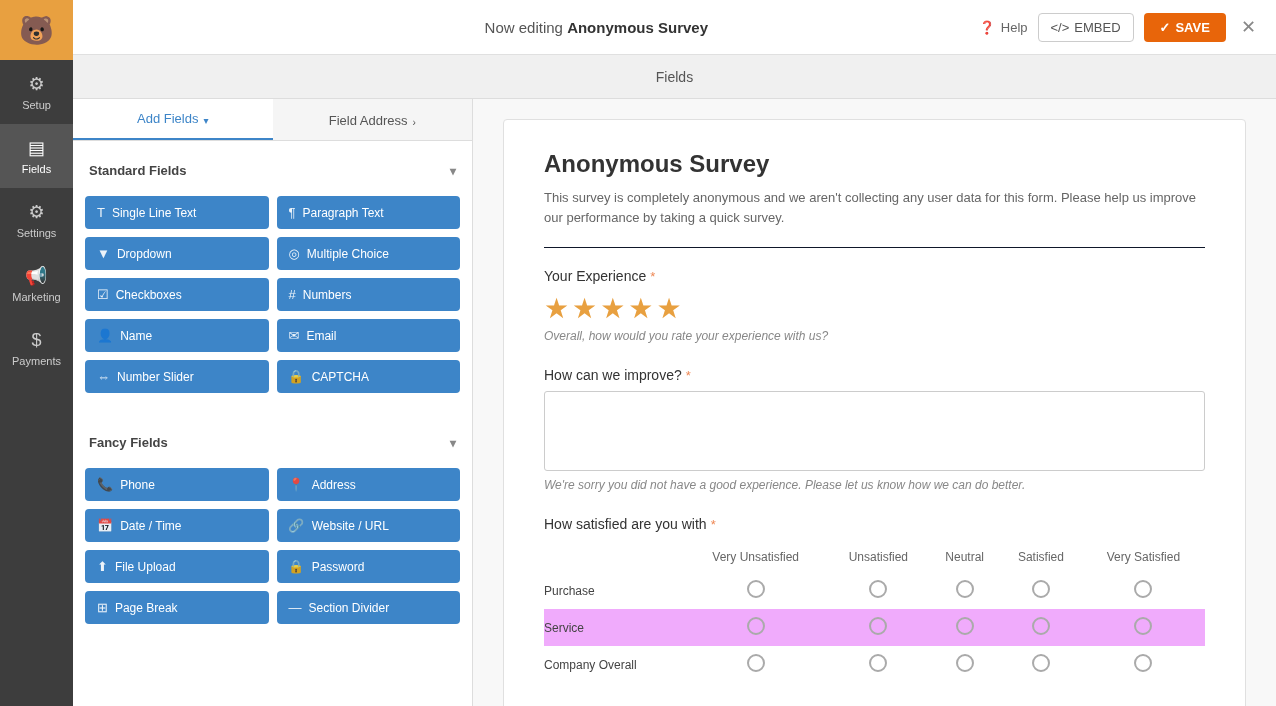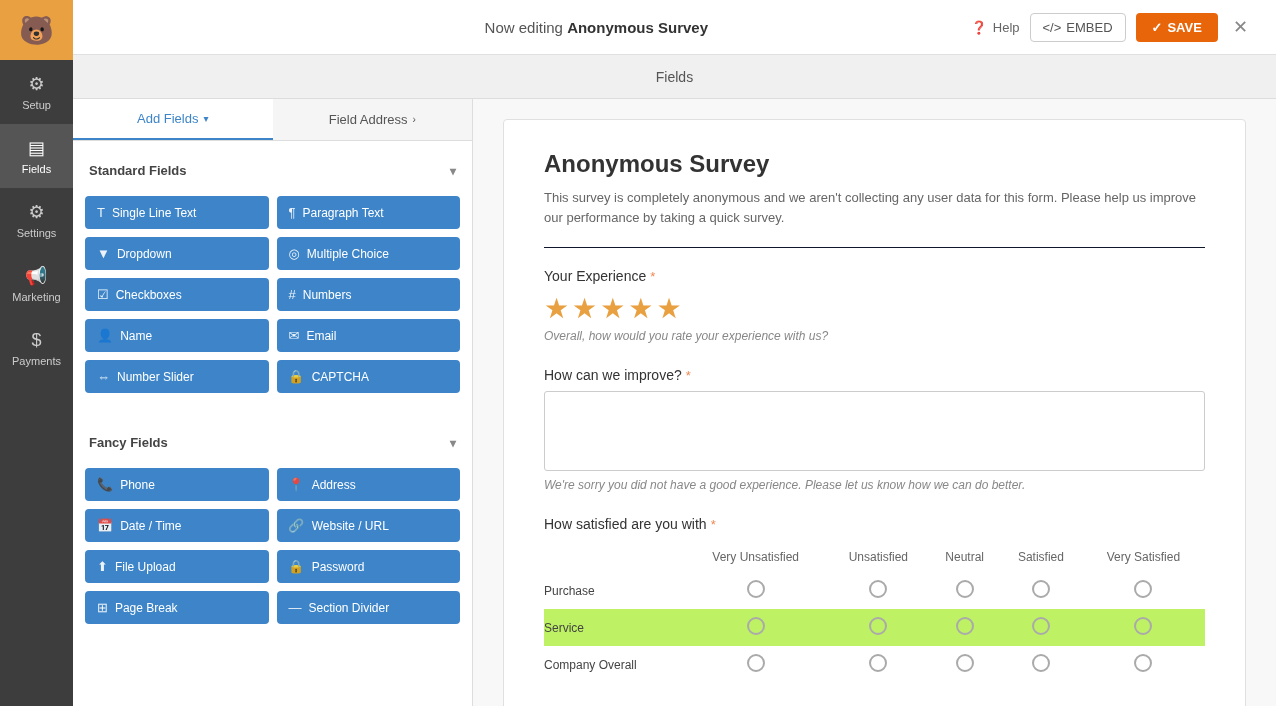--- a/index.html
+++ b/index.html
@@ -14,41 +14,41 @@
     .sidebar-logo-img { font-size: 28px; }
     .sidebar-item { width: 73px; height: 64px; display: flex; flex-direction: column; align-items: center; justify-content: center; cursor: pointer; color: #ccc; gap: 4px; }
     .sidebar-item.active { background: #555; color: #fff; }
     .sidebar-item-icon { font-size: 18px; }
     .sidebar-item-label { font-size: 11px; color: inherit; }
 
     
     .main-area { flex: 1; display: flex; flex-direction: column; }
 
     
-    .top-header { height: 55px; background: #fff; border-bottom: 1px solid #e0e0e0; display: flex; align-items: center; justify-content: space-between; padding: 0 28px; }
+    .top-header { height: 55px; background: #fff; border-bottom: 1px solid #e0e0e0; display: flex; align-items: center; justify-content: space-between; padding: 0 20px; }
     .header-title { font-size: 15px; color: #555; }
     .header-title strong { color: #333; font-weight: 700; }
     .header-actions { display: flex; align-items: center; gap: 10px; }
     .help-btn { display: flex; align-items: center; gap: 5px; color: #666; font-size: 13px; cursor: pointer; background: none; border: none; }
     .embed-btn { display: flex; align-items: center; gap: 5px; border: 1px solid #ccc; border-radius: 4px; padding: 6px 12px; background: #fff; color: #555; font-size: 13px; cursor: pointer; }
     .save-btn { background: #e8650a; color: #fff; border: none; border-radius: 4px; padding: 7px 16px; font-size: 13px; font-weight: 600; cursor: pointer; display: flex; align-items: center; gap: 5px; }
     .close-btn { background: none; border: none; font-size: 18px; color: #888; cursor: pointer; margin-left: 5px; }
 
     
     .sub-header { height: 44px; background: #f0f0f0; border-bottom: 1px solid #ddd; display: flex; align-items: center; justify-content: center; }
     .sub-header-title { font-size: 14px; color: #555; font-weight: 500; }
 
     
     .content-row { display: flex; flex: 1; overflow: hidden; }
 
     
     .fields-panel { width: 400px; background: #fff; border-right: 1px solid #ddd; display: flex; flex-direction: column; overflow-y: auto; }
 
     .fields-tabs { display: flex; border-bottom: 1px solid #ddd; }
-    .fields-tab { flex: 1; padding: 12px 28px; font-size: 13px; cursor: pointer; display: flex; align-items: center; justify-content: center; gap: 5px; border: none; background: none; color: #555; }
+    .fields-tab { flex: 1; padding: 12px 28px; font-size: 13px; cursor: pointer; display: flex; align-items: flex-end; justify-content: center; gap: 5px; border: none; background: none; color: #555; }
     .fields-tab.active { background: #fff; color: #3d85c8; border-bottom: 2px solid #3d85c8; }
     .fields-tab:not(.active) { background: #f5f5f5; }
 
     
     .fields-section { padding: 12px; }
     .section-header { display: flex; justify-content: space-between; align-items: center; padding: 10px 4px; font-size: 13px; font-weight: 600; color: #444; cursor: pointer; }
     .section-chevron { font-size: 12px; color: #888; }
 
     .field-buttons-grid { display: grid; grid-template-columns: 1fr 1fr; gap: 8px; padding: 8px 0; }
     .field-btn { background: #3d85c8; color: #fff; border: none; border-radius: 4px; padding: 9px 12px; font-size: 12px; cursor: pointer; display: flex; align-items: center; gap: 7px; text-align: left; }
@@ -71,21 +71,21 @@
     .star { font-size: 28px; color: #e8a040; }
 
     
     .survey-textarea { width: 100%; height: 80px; border: 1px solid #ccc; border-radius: 3px; padding: 8px; font-size: 13px; resize: none; color: #666; }
 
     
     .matrix-table { width: 100%; border-collapse: collapse; margin-top: 10px; }
     .matrix-table th { font-size: 12px; color: #666; font-weight: 500; text-align: center; padding: 8px 4px; }
     .matrix-table td { padding: 8px 4px; text-align: center; }
     .matrix-table td.row-label { text-align: left; font-size: 12px; color: #444; padding-left: 0; }
-    .matrix-table tr.row-alt { background: #bef264; }
+    .matrix-table tr.row-alt { background: #f0abfc; }
     .radio-circle { width: 18px; height: 18px; border: 2px solid #aaa; border-radius: 50%; display: inline-block; cursor: pointer; }
 
     
     ::-webkit-scrollbar { width: 6px; }
     ::-webkit-scrollbar-track { background: #f0f0f0; }
     ::-webkit-scrollbar-thumb { background: #ccc; border-radius: 3px; }
   </style>
 </head>
 <body>
 

